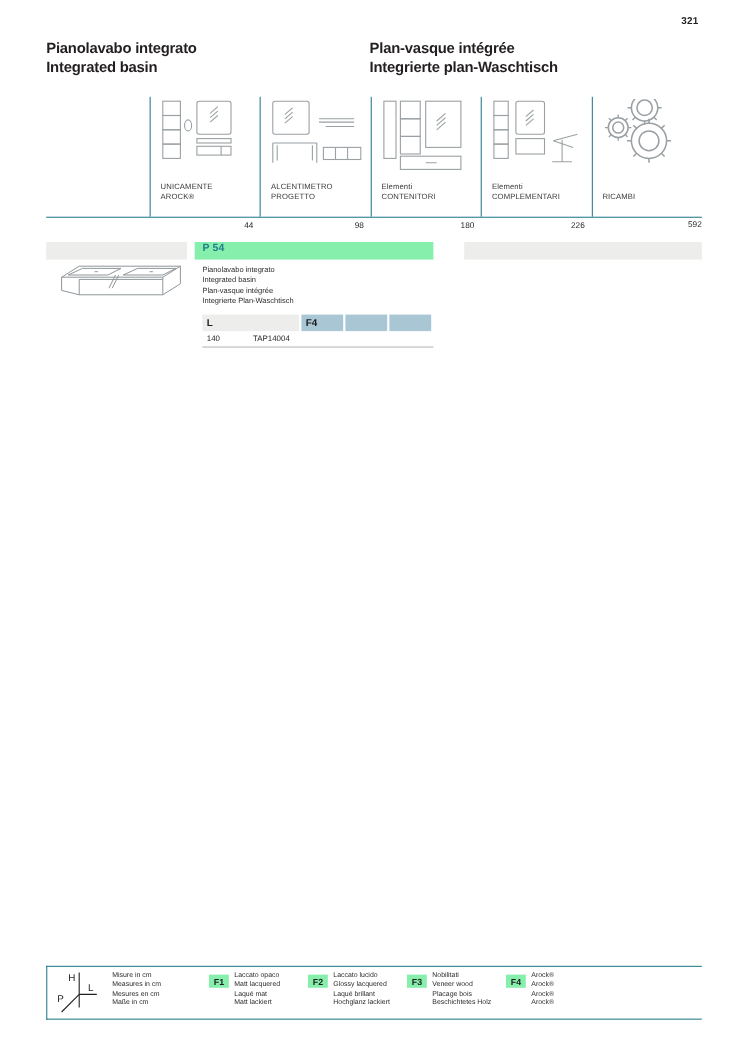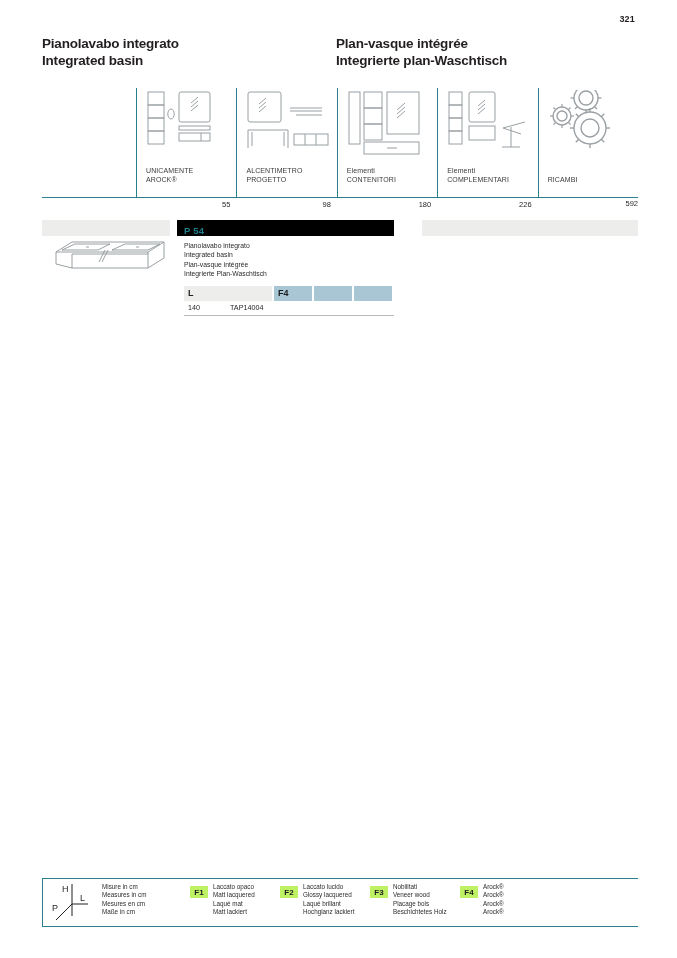--- a/index.html
+++ b/index.html
@@ -131,23 +131,23 @@
   }
 
   .prod-main {
     position: absolute;
     left: 135px;
     top: 0;
     width: 217px;
   }
   .prod-head {
     height: 16px;
-    background: #000000;
-    display: flex;
-    align-items: flex-end;
+    background: #86efac;
+    display: flex;
+    align-items: flex-start;
     padding-left: 7px;
   }
   .prod-code {
     font-size: 9.5px;
     font-weight: bold;
     color: #1f7e8c;
     letter-spacing: .2px;
   }
   .prod-desc {
     padding: 5px 0 0 7px;
@@ -263,21 +263,21 @@
   .legend-col {
     display: flex;
     align-items: flex-start;
     padding-top: 5px;
   }
   .legend-col.measures { width: 88px; flex: 0 0 88px; }
   .legend-col.fin { width: 90px; flex: 0 0 90px; }
   .legend-chip {
     width: 18px;
     height: 12px;
-    background: #bef264;
+    background: #86efac;
     color: #1b1b1b;
     font-size: 8px;
     font-weight: bold;
     display: flex;
     align-items: center;
     justify-content: center;
     margin-right: 5px;
     margin-top: 3px;
     flex: 0 0 18px;
   }
@@ -330,21 +330,21 @@
               <line x1="45" y1="13" x2="52" y2="7"></line>
               <line x1="45" y1="17" x2="52" y2="11"></line>
               <line x1="45" y1="21" x2="52" y2="15"></line>
             </g>
           </svg>
         </div>
         <div class="nav-labels">
           <div class="l1">UNICAMENTE</div>
           <div class="l2">AROCK®</div>
         </div>
-        <div class="nav-page">55</div>
+        <div class="nav-page">44</div>
       </div>
 
       <div class="nav-sec">
         <div class="nav-art">
           <svg width="86" height="70" viewBox="0 0 86 70">
             <g fill="none" stroke="#9aa0a3" stroke-width="1">
               <rect x="2" y="2" width="33" height="30" rx="2"></rect>
               <line x1="13" y1="14" x2="20" y2="8"></line>
               <line x1="13" y1="18" x2="20" y2="12"></line>
               <line x1="13" y1="22" x2="20" y2="16"></line>

